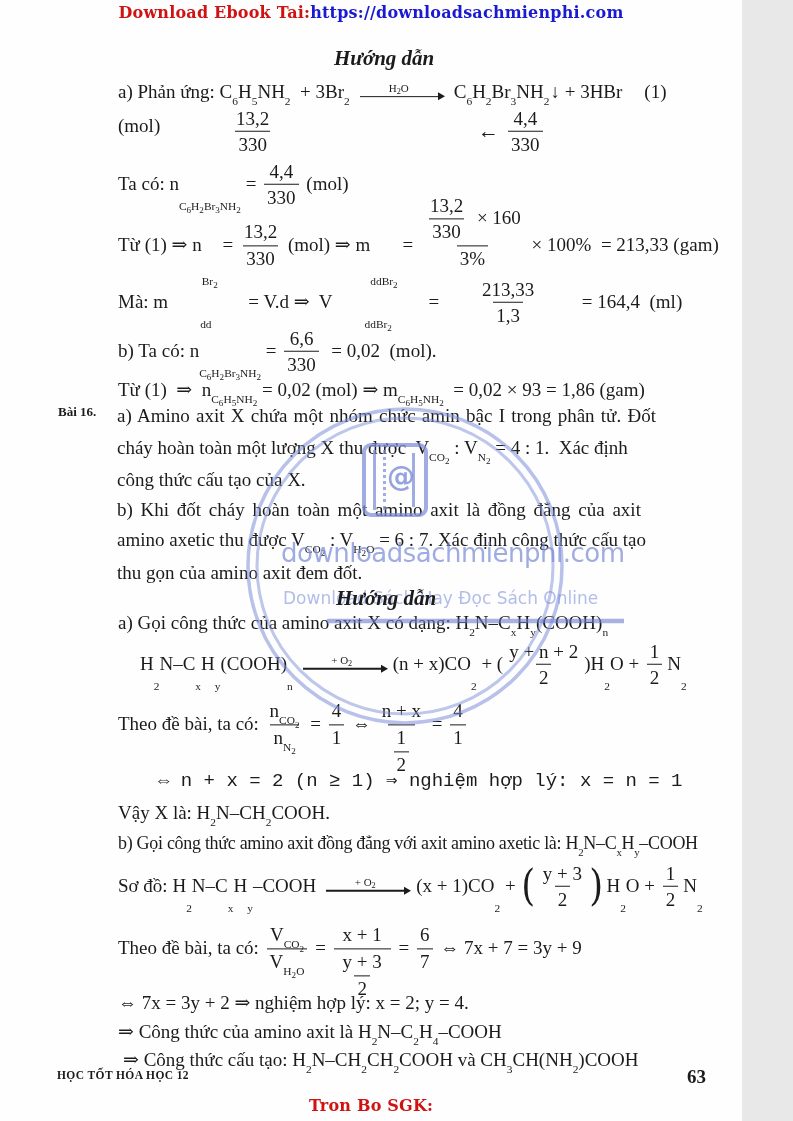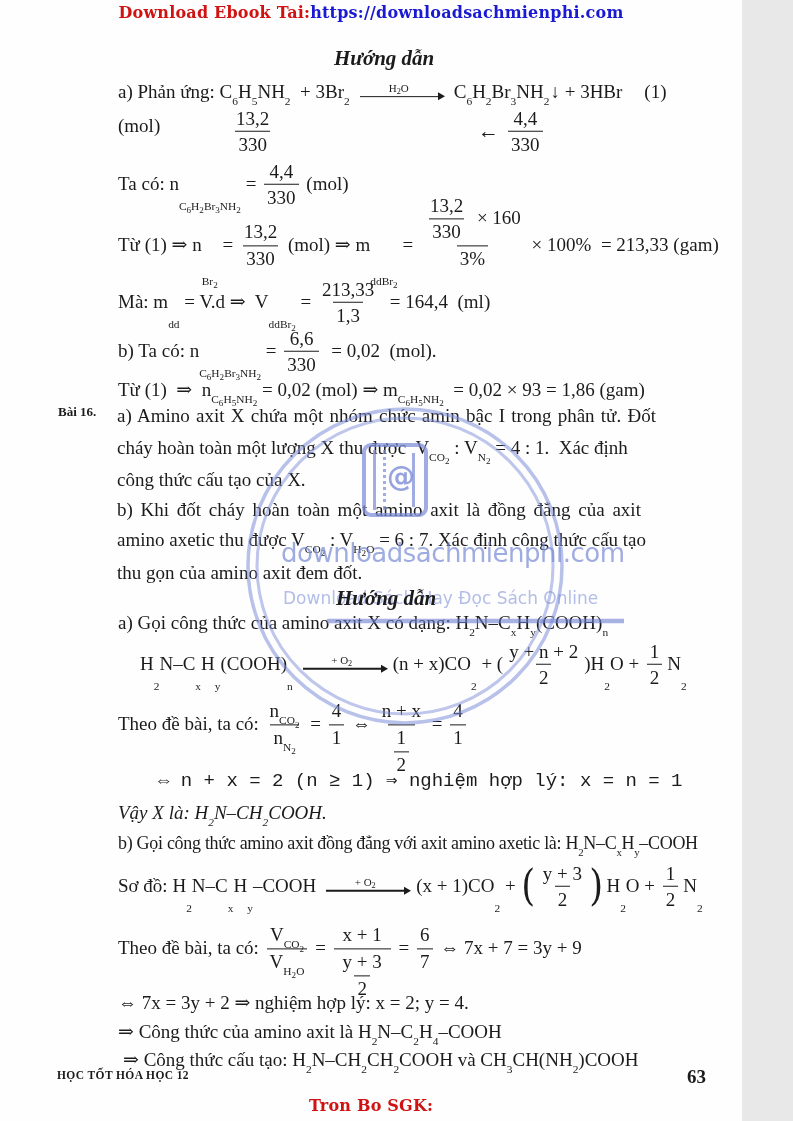--- a/index.html
+++ b/index.html
@@ -218,21 +218,21 @@
             </span>
             <span class="gap" style="width: 3px;"></span>
             <span class="t"> × 160</span>
           </span>
           <span class="fd">
             <span class="t">3%</span>
           </span>
         </span>
         <span class="t"> × 100%  = 213,33 (gam)</span>
       </div>
-    <div class="line vcenter" style="left:118px;top:302px;">
+    <div class="line vcenter" style="left:118px;top:302px;gap:32px;">
         <span class="t">Mà: m</span>
         <span class="sb">
           <span class="t">dd</span>
         </span>
         <span class="t"> = V.d ⇒  V</span>
         <span class="sb">
           <span class="t">ddBr</span>
           <span class="sb">
             <span class="t">2</span>
           </span>
@@ -487,21 +487,21 @@
             <span class="t">4</span>
           </span>
           <span class="fd">
             <span class="t">1</span>
           </span>
         </span>
       </div>
     <div class="line" style="left:158px;top:770px;font-family:Liberation Mono, monospace;">
         <span class="t">⇔ n + x = 2 (n ≥ 1) ⇒ nghiệm hợp lý: x = n = 1</span>
       </div>
-    <div class="line vcenter" style="left:118px;top:813px;font-style:italic;">
+    <div class="line vcenter" style="left:118px;top:813px;">
         <span class="t">Vậy X là: H</span>
         <span class="sb">
           <span class="t">2</span>
         </span>
         <span class="t">N–CH</span>
         <span class="sb">
           <span class="t">2</span>
         </span>
         <span class="t">COOH.</span>
       </div>

